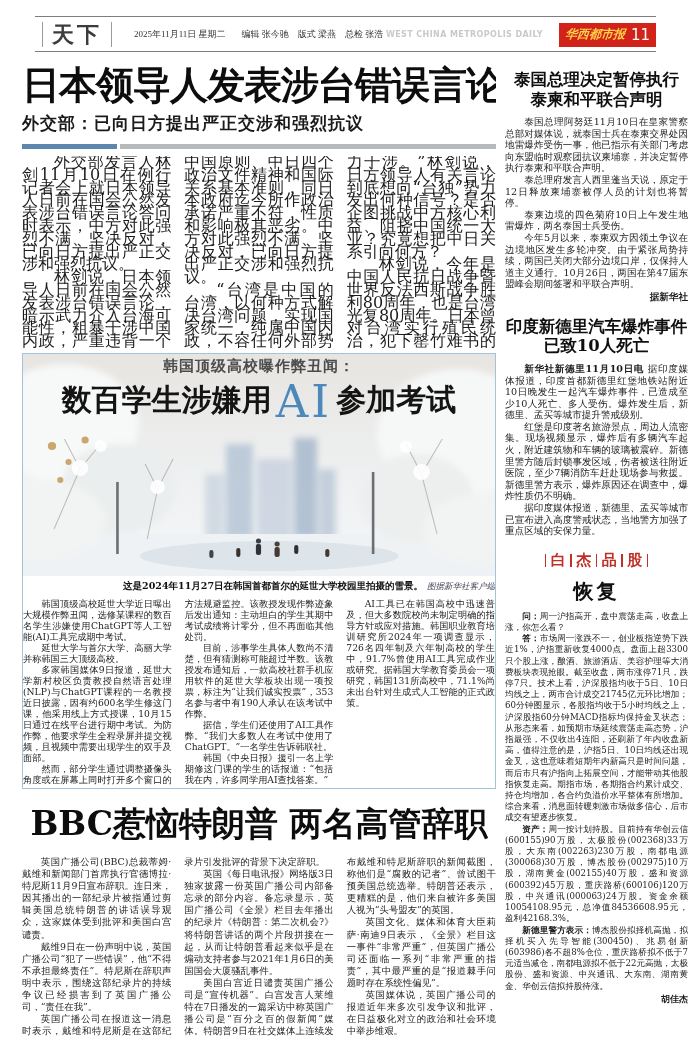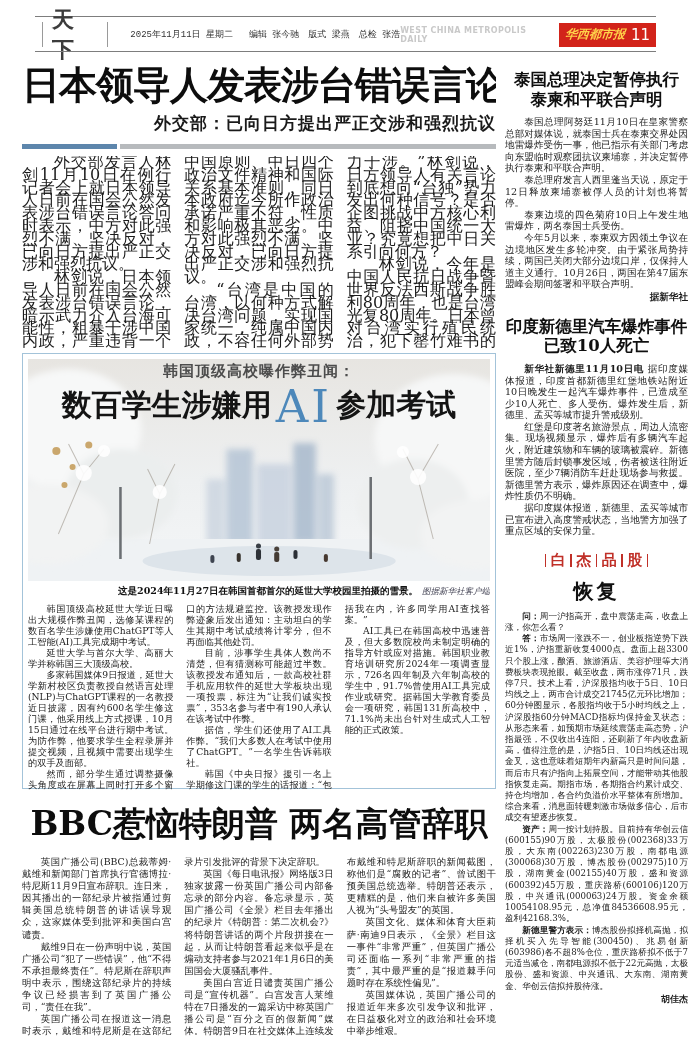--- a/index.html
+++ b/index.html
@@ -5,43 +5,43 @@
   html,body{margin:0;padding:0;background:#fff;}
   .page{position:relative;width:690px;height:1050px;background:#ffffff;overflow:hidden;
         font-family:"DejaVu Serif", serif;color:#1b1b1b;}
   
   .top-rule{position:absolute;left:35px;right:34px;top:16px;border-top:1px solid #7d7d7d;}
   .bottom-rule{position:absolute;left:35px;right:34px;top:51px;border-top:1px solid #7d7d7d;}
   .masthead{position:absolute;left:42px;right:34px;top:20px;height:29px;display:flex;align-items:center;}
   .section-box{display:flex;align-items:center;justify-content:space-between;}
   .vline{width:1px;height:25px;background:#9a9a9a;}
   .section-name{font-size:22px;font-weight:bold;color:#3c3c3c;letter-spacing:3px;padding:0 9px;}
-  .date-line{margin-left:22px;font-size:9px;color:#333;font-family:Liberation Mono, monospace;display:flex;gap:16px;white-space:nowrap;}
+  .date-line{margin-left:22px;font-size:9px;color:#333;font-family:Liberation Serif, serif;display:flex;gap:16px;white-space:nowrap;}
   .mast-right{margin-left:auto;display:flex;align-items:center;gap:16px;}
   .mast-en{font-size:8px;font-weight:bold;color:#c9c9c9;letter-spacing:.4px;font-family:"DejaVu Sans",sans-serif;}
   .brand-box{background:#d2231a;height:24px;display:flex;align-items:center;padding:0 6px;gap:6px;}
   .brand-cn{color:#ffd24a;font-weight:bold;font-style:italic;font-size:12px;white-space:nowrap;transform:skewX(-6deg);}
   .page-no{color:#ffffff;font-weight:normal;font-size:15px;font-family:"DejaVu Sans",sans-serif;}
   
   .content{position:absolute;top:52px;left:22px;width:666px;bottom:0;display:flex;gap:9px;}
   .leftcol{width:474px;flex:none;overflow:hidden;}
   .rightcol{width:183px;flex:none;overflow:hidden;}
   
   .main-headline{font-size:38px;line-height:45px;font-weight:bold;text-align:center;color:#0d0d0d;
                  margin:10px 0 0;letter-spacing:-1px;white-space:nowrap;}
-  .subhead{font-size:17px;font-weight:bold;color:#1a1a1a;text-align:right;margin-top:5px;letter-spacing:1px;}
+  .subhead{font-size:17px;font-weight:bold;color:#1a1a1a;text-align:left;margin-top:5px;letter-spacing:1px;}
   .divider{margin-top:9px;height:5px;display:flex;}
   .d-blue{width:95px;background:#5d86ac;}
   .d-gray{flex:1;background:#b7babd;margin-left:3px;}
   .cols{column-count:3;column-gap:13px;column-fill:auto;text-align:justify;overflow:hidden;}
   .cols p{margin:0;text-indent:2em;}
   .main-body{margin-top:7px;height:192px;font-size:16px;line-height:12.8px;}
   .source{text-align:right;font-weight:bold;text-indent:0 !important;}
   
-  .photo-box{margin-top:5px;border:1px solid #a3c3d9;padding:5px;height:436px;box-sizing:border-box;}
+  .photo-box{margin-top:5px;border:1px solid #a3c3d9;height:436px;box-sizing:border-box;}
   .photo{position:relative;height:222px;overflow:hidden;}
   .photo svg{display:block;width:100%;height:100%;}
   .kicker{position:absolute;top:3px;left:0;width:100%;text-align:center;font-size:15px;color:#4c4c4c;
           font-weight:bold;letter-spacing:1px;}
   .photo-title{position:absolute;top:21px;left:0;width:100%;text-align:center;font-size:30px;
                font-weight:bold;color:#141414;letter-spacing:0;}
   .photo-title .ai{color:#4d88ba;font-size:45px;font-weight:normal;letter-spacing:3px;
                    vertical-align:-7px;padding:0 4px;}
   .caption{margin-top:4px;font-size:9.5px;text-align:right;color:#111;height:14px;white-space:nowrap;overflow:hidden;}
   .caption .cap-main{font-weight:bold;}

